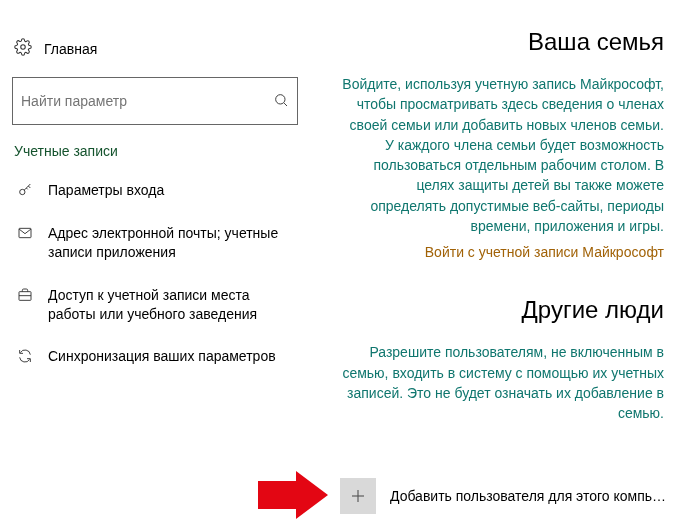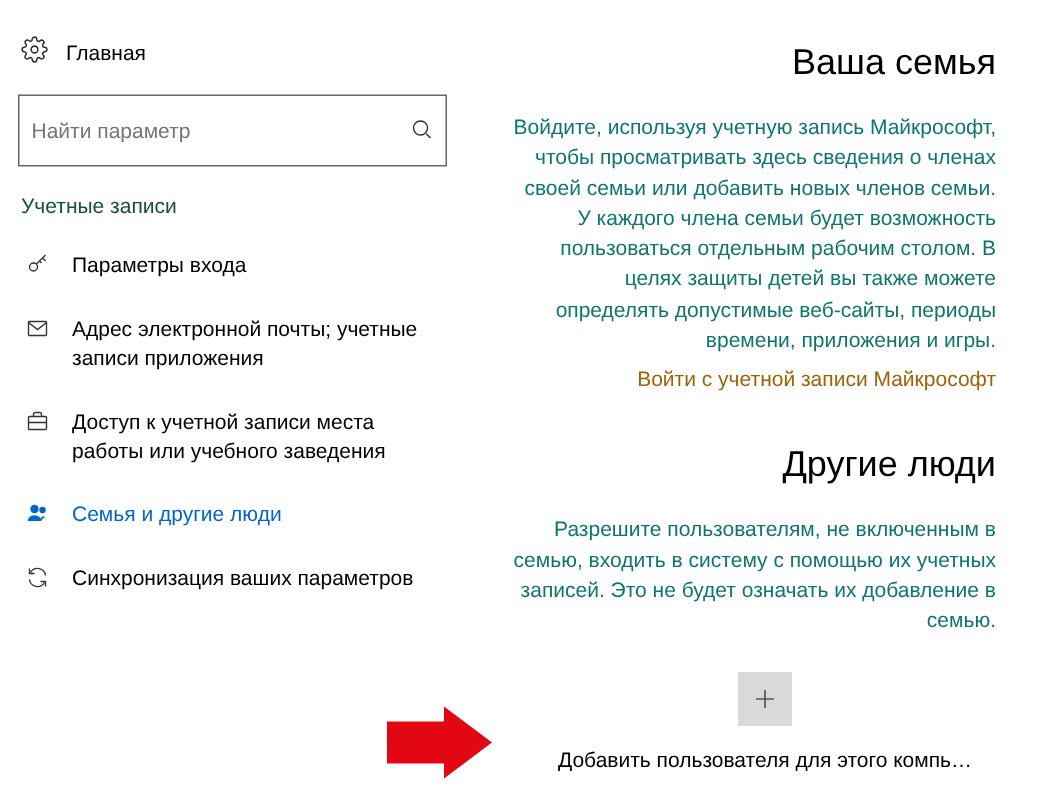--- a/index.html
+++ b/index.html
@@ -8,21 +8,21 @@
       font-size: 14px;
       color: #000;
       background: #fff;
       width: 700px;
       height: 528px;
       overflow: hidden;
     }
     .container { display: flex; height: 100%; }
     .sidebar {
       width: 310px;
-      padding: 18px 10px 0 10px;
+      padding: 32px 10px 0 10px;
       flex-shrink: 0;
     }
     .main {
       flex: 1;
       padding: 28px 36px 0 30px;
       position: relative;
       text-align: right;
     }
     .home-row {
       display: flex;
@@ -90,21 +90,20 @@
     }
     .add-row {
       position: absolute;
       bottom: 14px;
       left: 30px;
       right: 20px;
       display: flex;
       align-items: center;
       gap: 14px;
       cursor: pointer;
-      flex-direction: column;
     }
     .plus-box {
       width: 36px;
       height: 36px;
       background: #d9d9d9;
       display: flex;
       align-items: center;
       justify-content: center;
       flex-shrink: 0;
     }
@@ -177,31 +176,20 @@
         <span class="icon-slot">
           <svg class="ico" width="16" height="16" viewBox="0 0 24 24">
               <rect x="3" y="7" width="18" height="13" rx="1"></rect>
               <path d="M8 7V5a2 2 0 0 1 2-2h4a2 2 0 0 1 2 2v2"></path>
               <line x1="3" y1="13" x2="21" y2="13"></line>
             </svg>
         </span>
         <span>Доступ к учетной записи места работы или учебного заведения</span>
       </li>
 
-      <li class="nav-item active">
-        <span class="icon-slot">
-          <svg width="16" height="16" viewBox="0 0 24 24" fill="none" stroke="#0066cc" stroke-width="1.4">
-              <circle cx="9" cy="8" r="3.5"></circle>
-              <path d="M3 20c0-3 2.7-5 6-5s6 2 6 5"></path>
-              <circle cx="17" cy="9" r="2.5"></circle>
-              <path d="M15 20c0-2 1.6-4 4-4"></path>
-            </svg>
-        </span>
-        <span>Семья и другие люди</span>
-      </li>
 
       <li class="nav-item">
         <span class="icon-slot">
           <svg class="ico" width="16" height="16" viewBox="0 0 24 24">
               <path d="M20 10a8 8 0 0 0-14.9-3"></path>
               <polyline points="4,3 4,8 9,8"></polyline>
               <path d="M4 14a8 8 0 0 0 14.9 3"></path>
               <polyline points="20,21 20,16 15,16"></polyline>
             </svg>
         </span>

